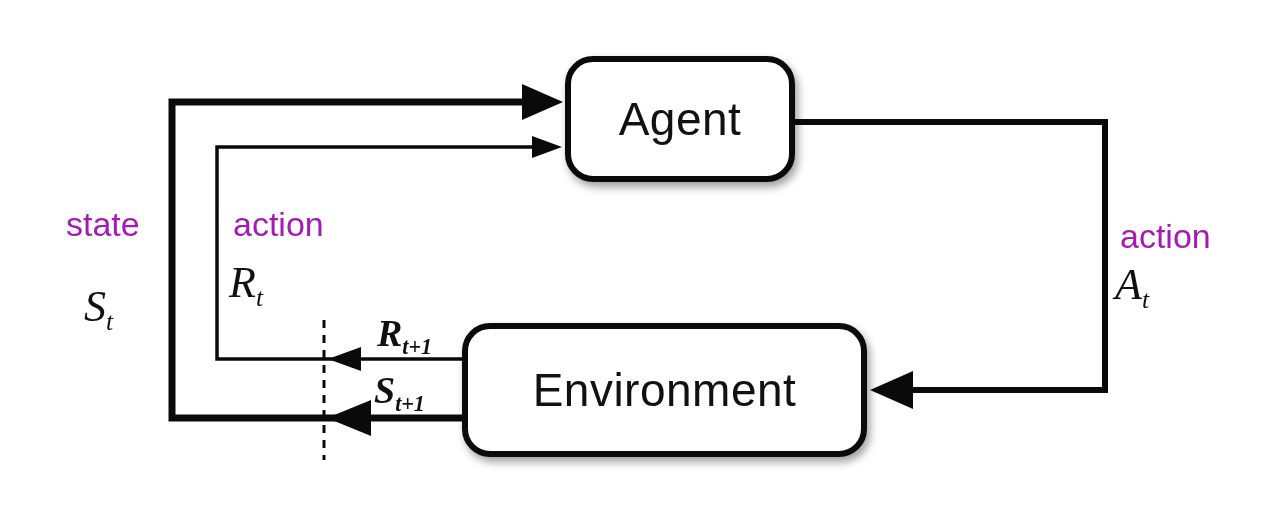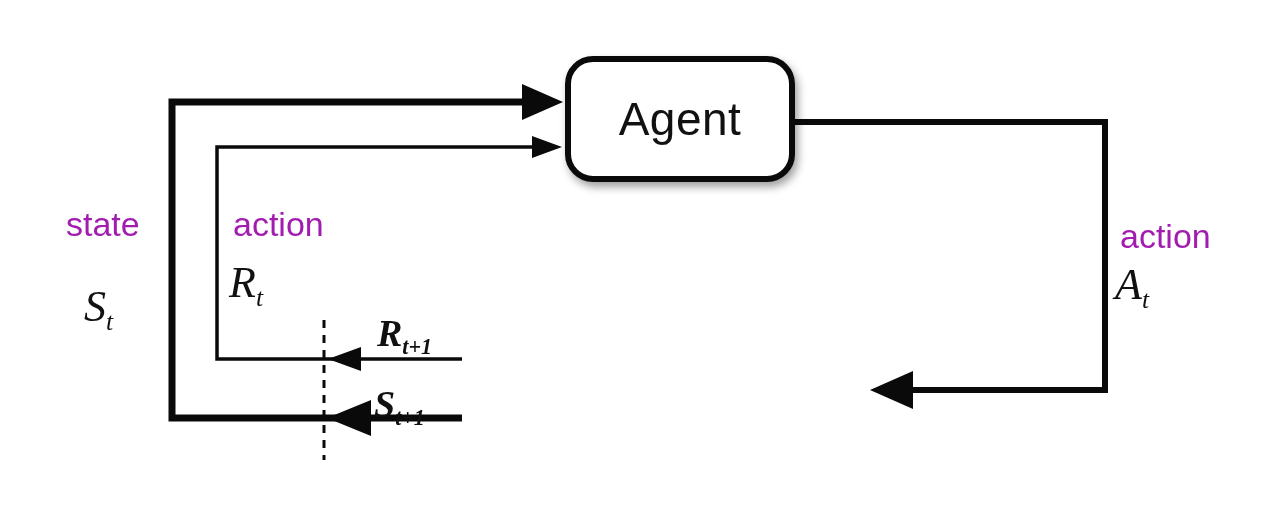--- a/index.html
+++ b/index.html
@@ -75,21 +75,21 @@
     font-size: 38px;
     font-weight: bold;
   }
   #state-word   { left: 66px;   top: 207px; }
   #state-sym    { left: 84px;   top: 248px; margin-top: 37px; }
   #reward-word  { left: 233px;  top: 207px; }
   #reward-sym   { left: 229px;  top: 261px; }
   #action-word  { left: 1120px; top: 219px; }
   #action-sym   { left: 1115px; top: 263px; text-align: right; }
   #next-reward-sym { left: 377px; top: 314px; }
-  #next-state-sym  { left: 374px; top: 385px; }
+  #next-state-sym  { left: 374px; top: 371px; }
 </style>
 </head>
 <body>
 
 <div class="canvas">
 
   <svg class="wires" viewBox="0 0 1282 526" fill="none" stroke="#0a0a0a" stroke-linejoin="miter" stroke-linecap="butt">
 
     <path d="M 462 418 H 172 V 102 H 548" stroke-width="7"></path>
 
@@ -103,20 +103,23 @@
     <polygon points="562,147 532,136 532,158" fill="#0a0a0a" stroke="none"></polygon>
     <polygon points="870,390 913,371 913,409" fill="#0a0a0a" stroke="none"></polygon>
     <polygon points="328,359 361,347 361,371" fill="#0a0a0a" stroke="none"></polygon>
     <polygon points="327,418 371,400 371,436" fill="#0a0a0a" stroke="none"></polygon>
   </svg>
 
   <div class="node node-agent">
     <span>Agent</span>
   </div>
 
+  <div class="node node-environment">
+    <span>Environment</span>
+  </div>
 
   <div class="word-label" id="state-word">
     <span>state</span>
   </div>
   <div class="math" id="state-sym">
     <span>S</span><sub>t</sub>
   </div>
 
   <div class="word-label" id="reward-word">
     <span>action</span>

